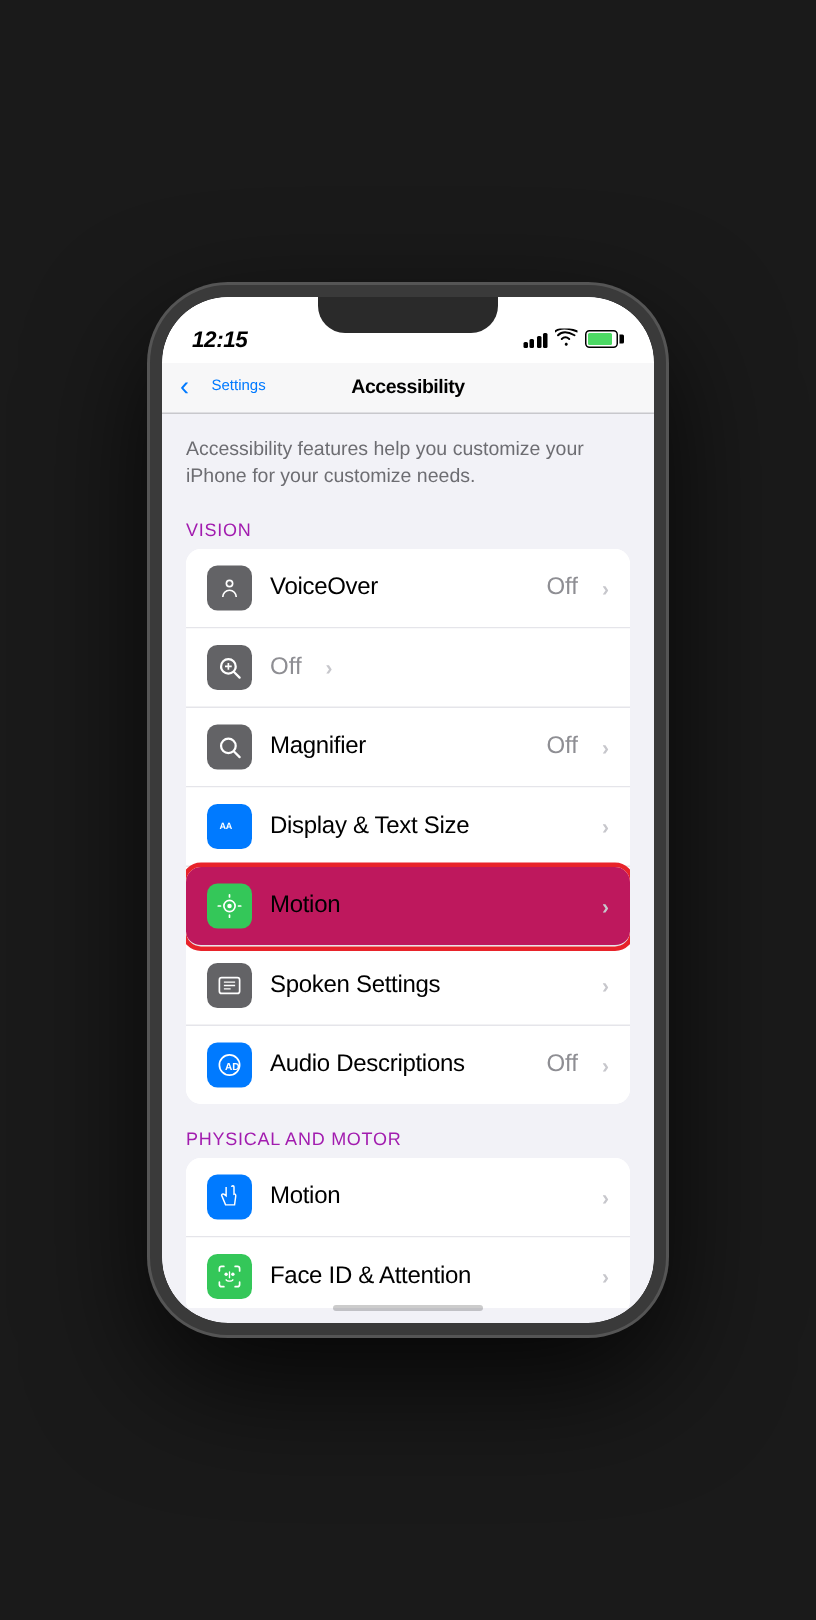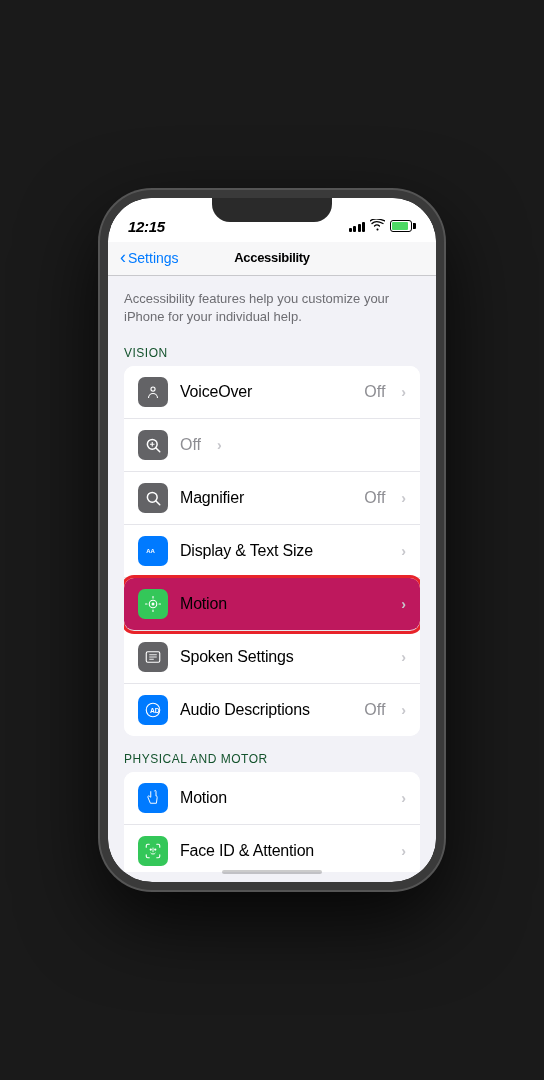--- a/index.html
+++ b/index.html
@@ -173,22 +173,23 @@
       cursor: pointer;
     }
 
     .nav-back-chevron {
       font-size: 18px;
       line-height: 1;
       margin-top: -1px;
     }
 
     .nav-back-text {
-      font-size: 14px;
+      font-size: 10px;
       color: #007aff;
+      margin-left: 13px;
     }
 
     .nav-title {
       font-size: 13px;
       font-weight: 600;
       color: #000;
       letter-spacing: -0.3px;
     }
 
     
@@ -204,21 +205,21 @@
       color: #6d6d72;
       font-size: 13px;
       line-height: 1.4;
     }
 
     
     .section-header {
       padding: 8px 16px 6px;
       font-size: 12px;
       font-weight: 400;
-      color: #14532d;
+      color: #a21caf;
       letter-spacing: 0.5px;
       text-transform: uppercase;
     }
 
     
     .list-group {
       background: white;
       border-radius: 10px;
       margin: 0 16px 8px;
       overflow: hidden;
@@ -334,21 +335,21 @@
     <div class="nav-bar">
       <div class="nav-back">
         <span class="nav-back-chevron">‹</span>
         <span class="nav-back-text">Settings</span>
       </div>
       <span class="nav-title">Accessibility</span>
     </div>
 
     <div class="content">
 
-      <p class="description">Accessibility features help you customize your iPhone for your individual help.</p>
+      <p class="description">Accessibility features help you customize your iPhone for your customize needs.</p>
 
       <div class="section-header">VISION</div>
 
       <div class="list-group">
 
         <div class="list-item">
           <div class="item-icon icon-dark-gray">
             <svg class="icon-svg" viewBox="0 0 24 24" fill="white">
               <circle cx="12" cy="8" r="3.5" fill="white"></circle>
               <path d="M6 20c0-3.3 2.7-6 6-6s6 2.7 6 6" stroke="white" stroke-width="1.5" fill="none"></path>

